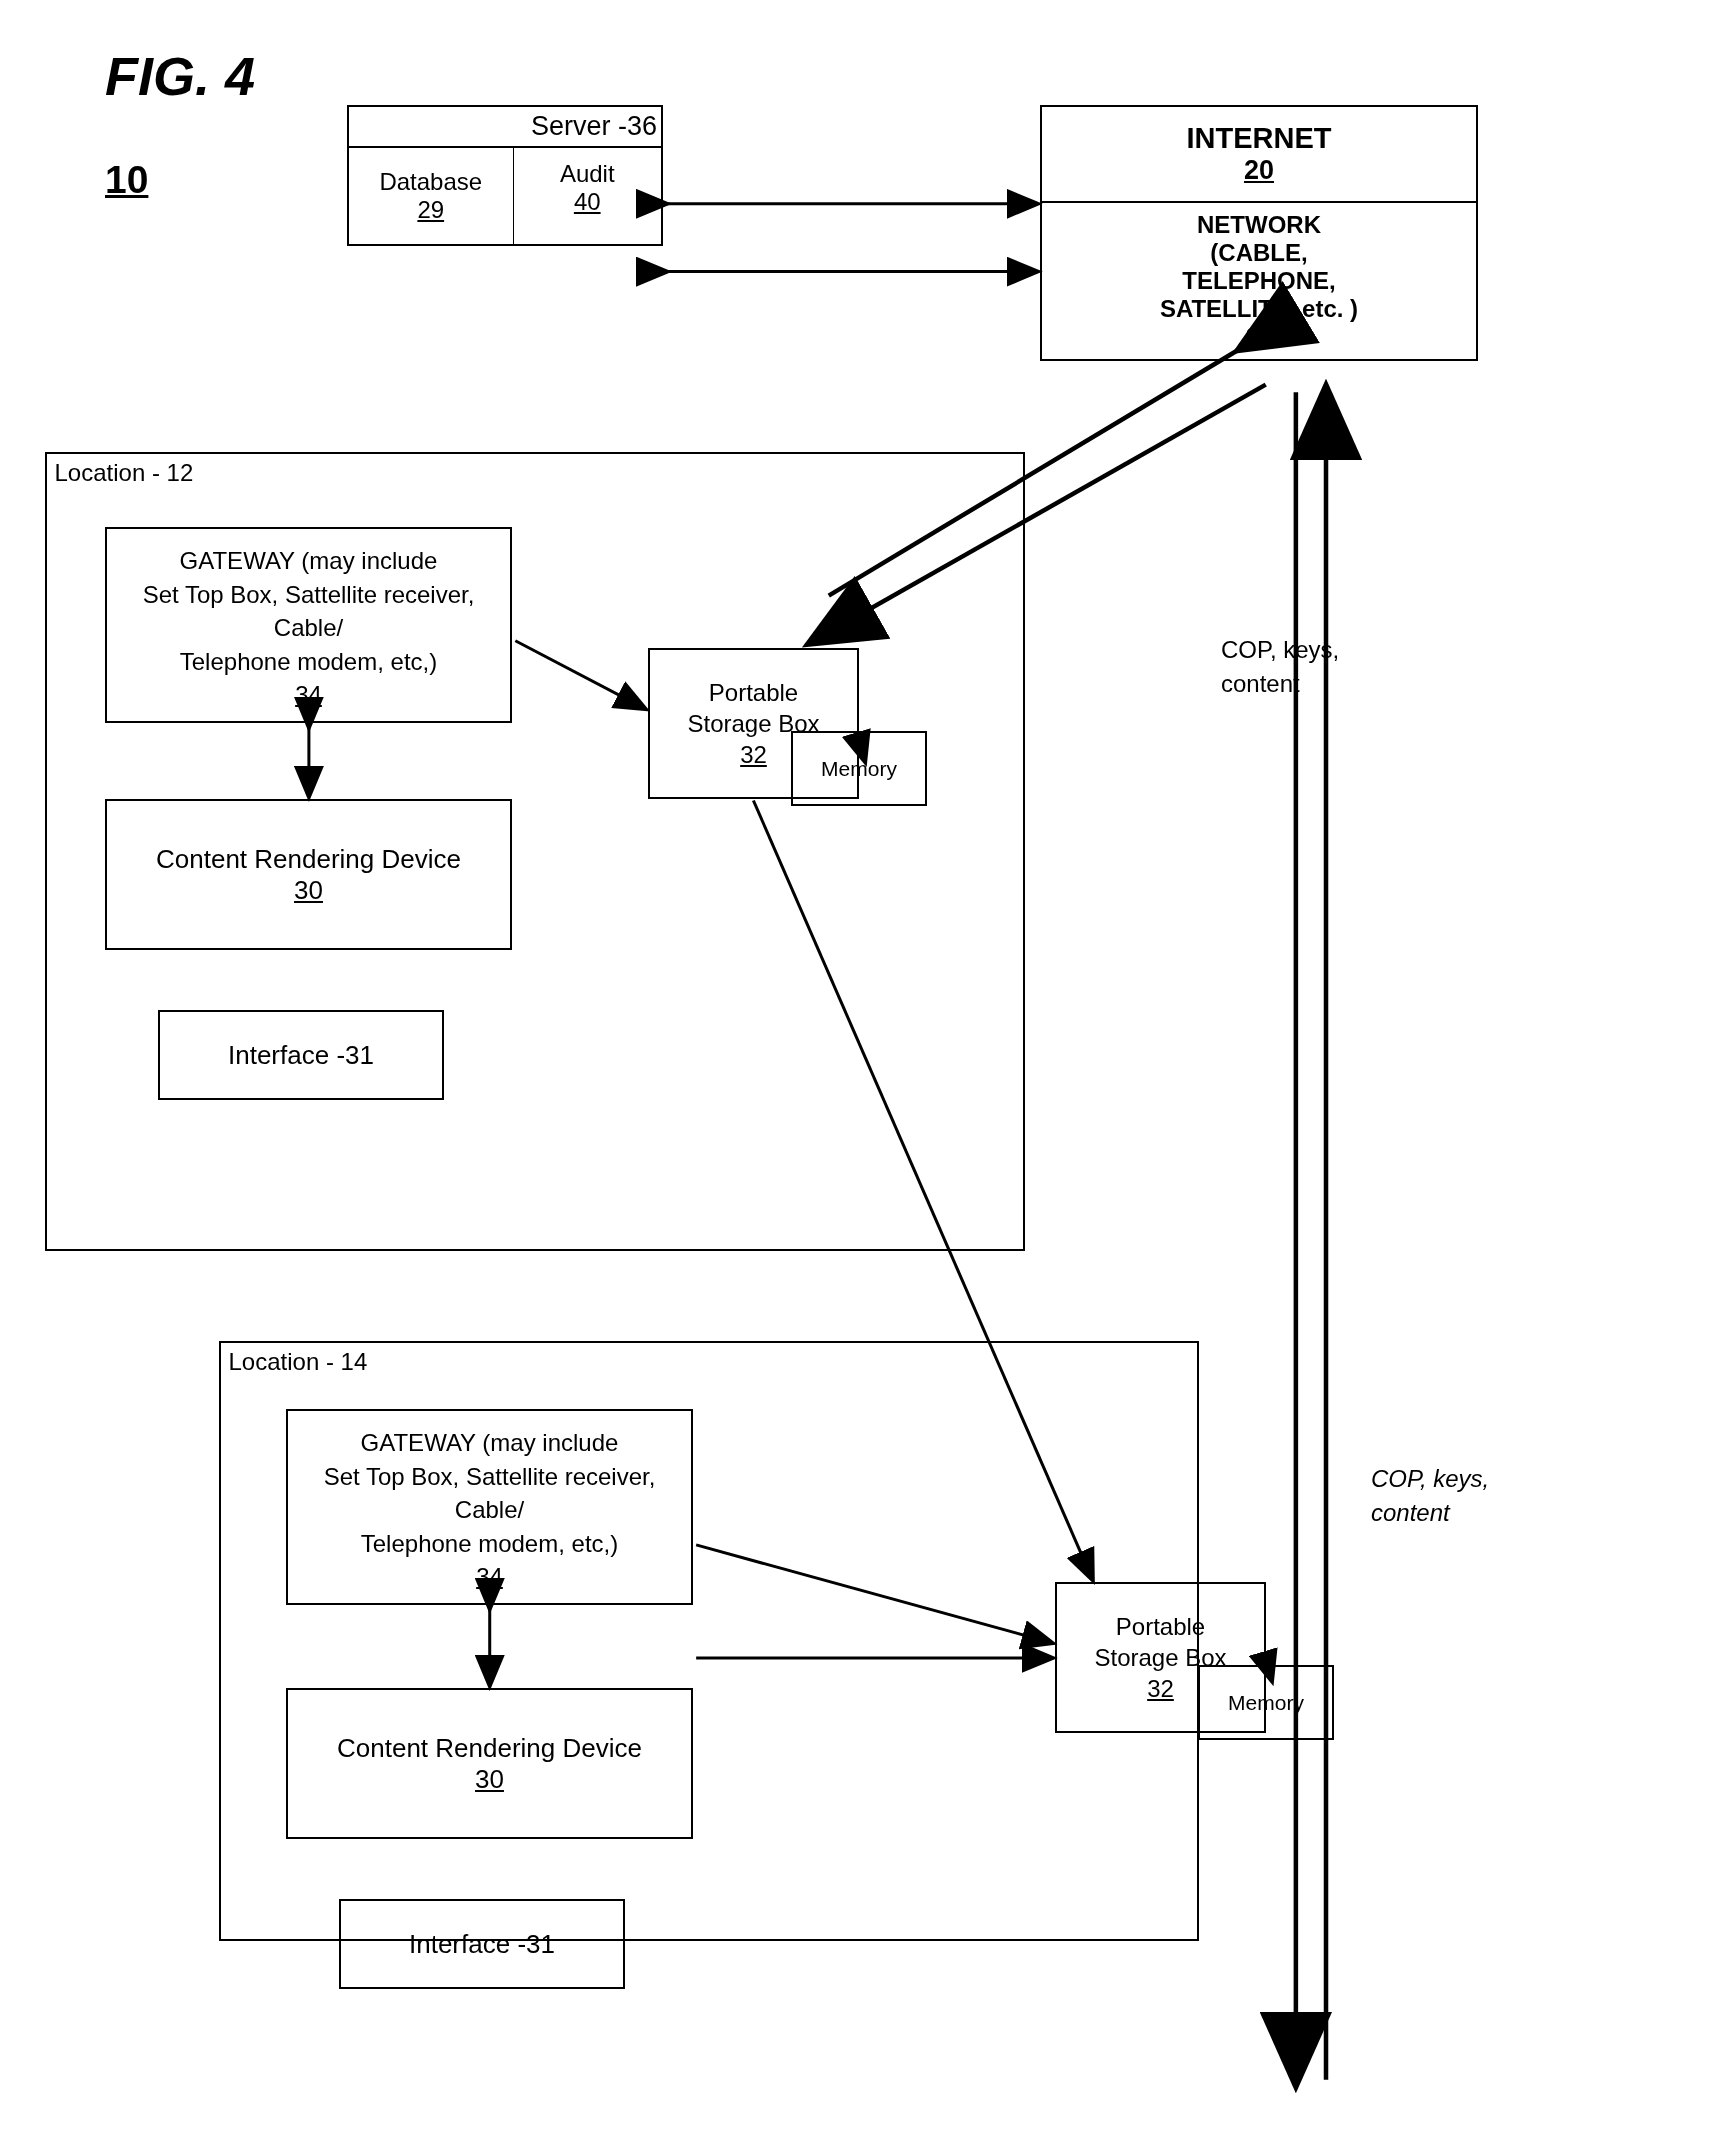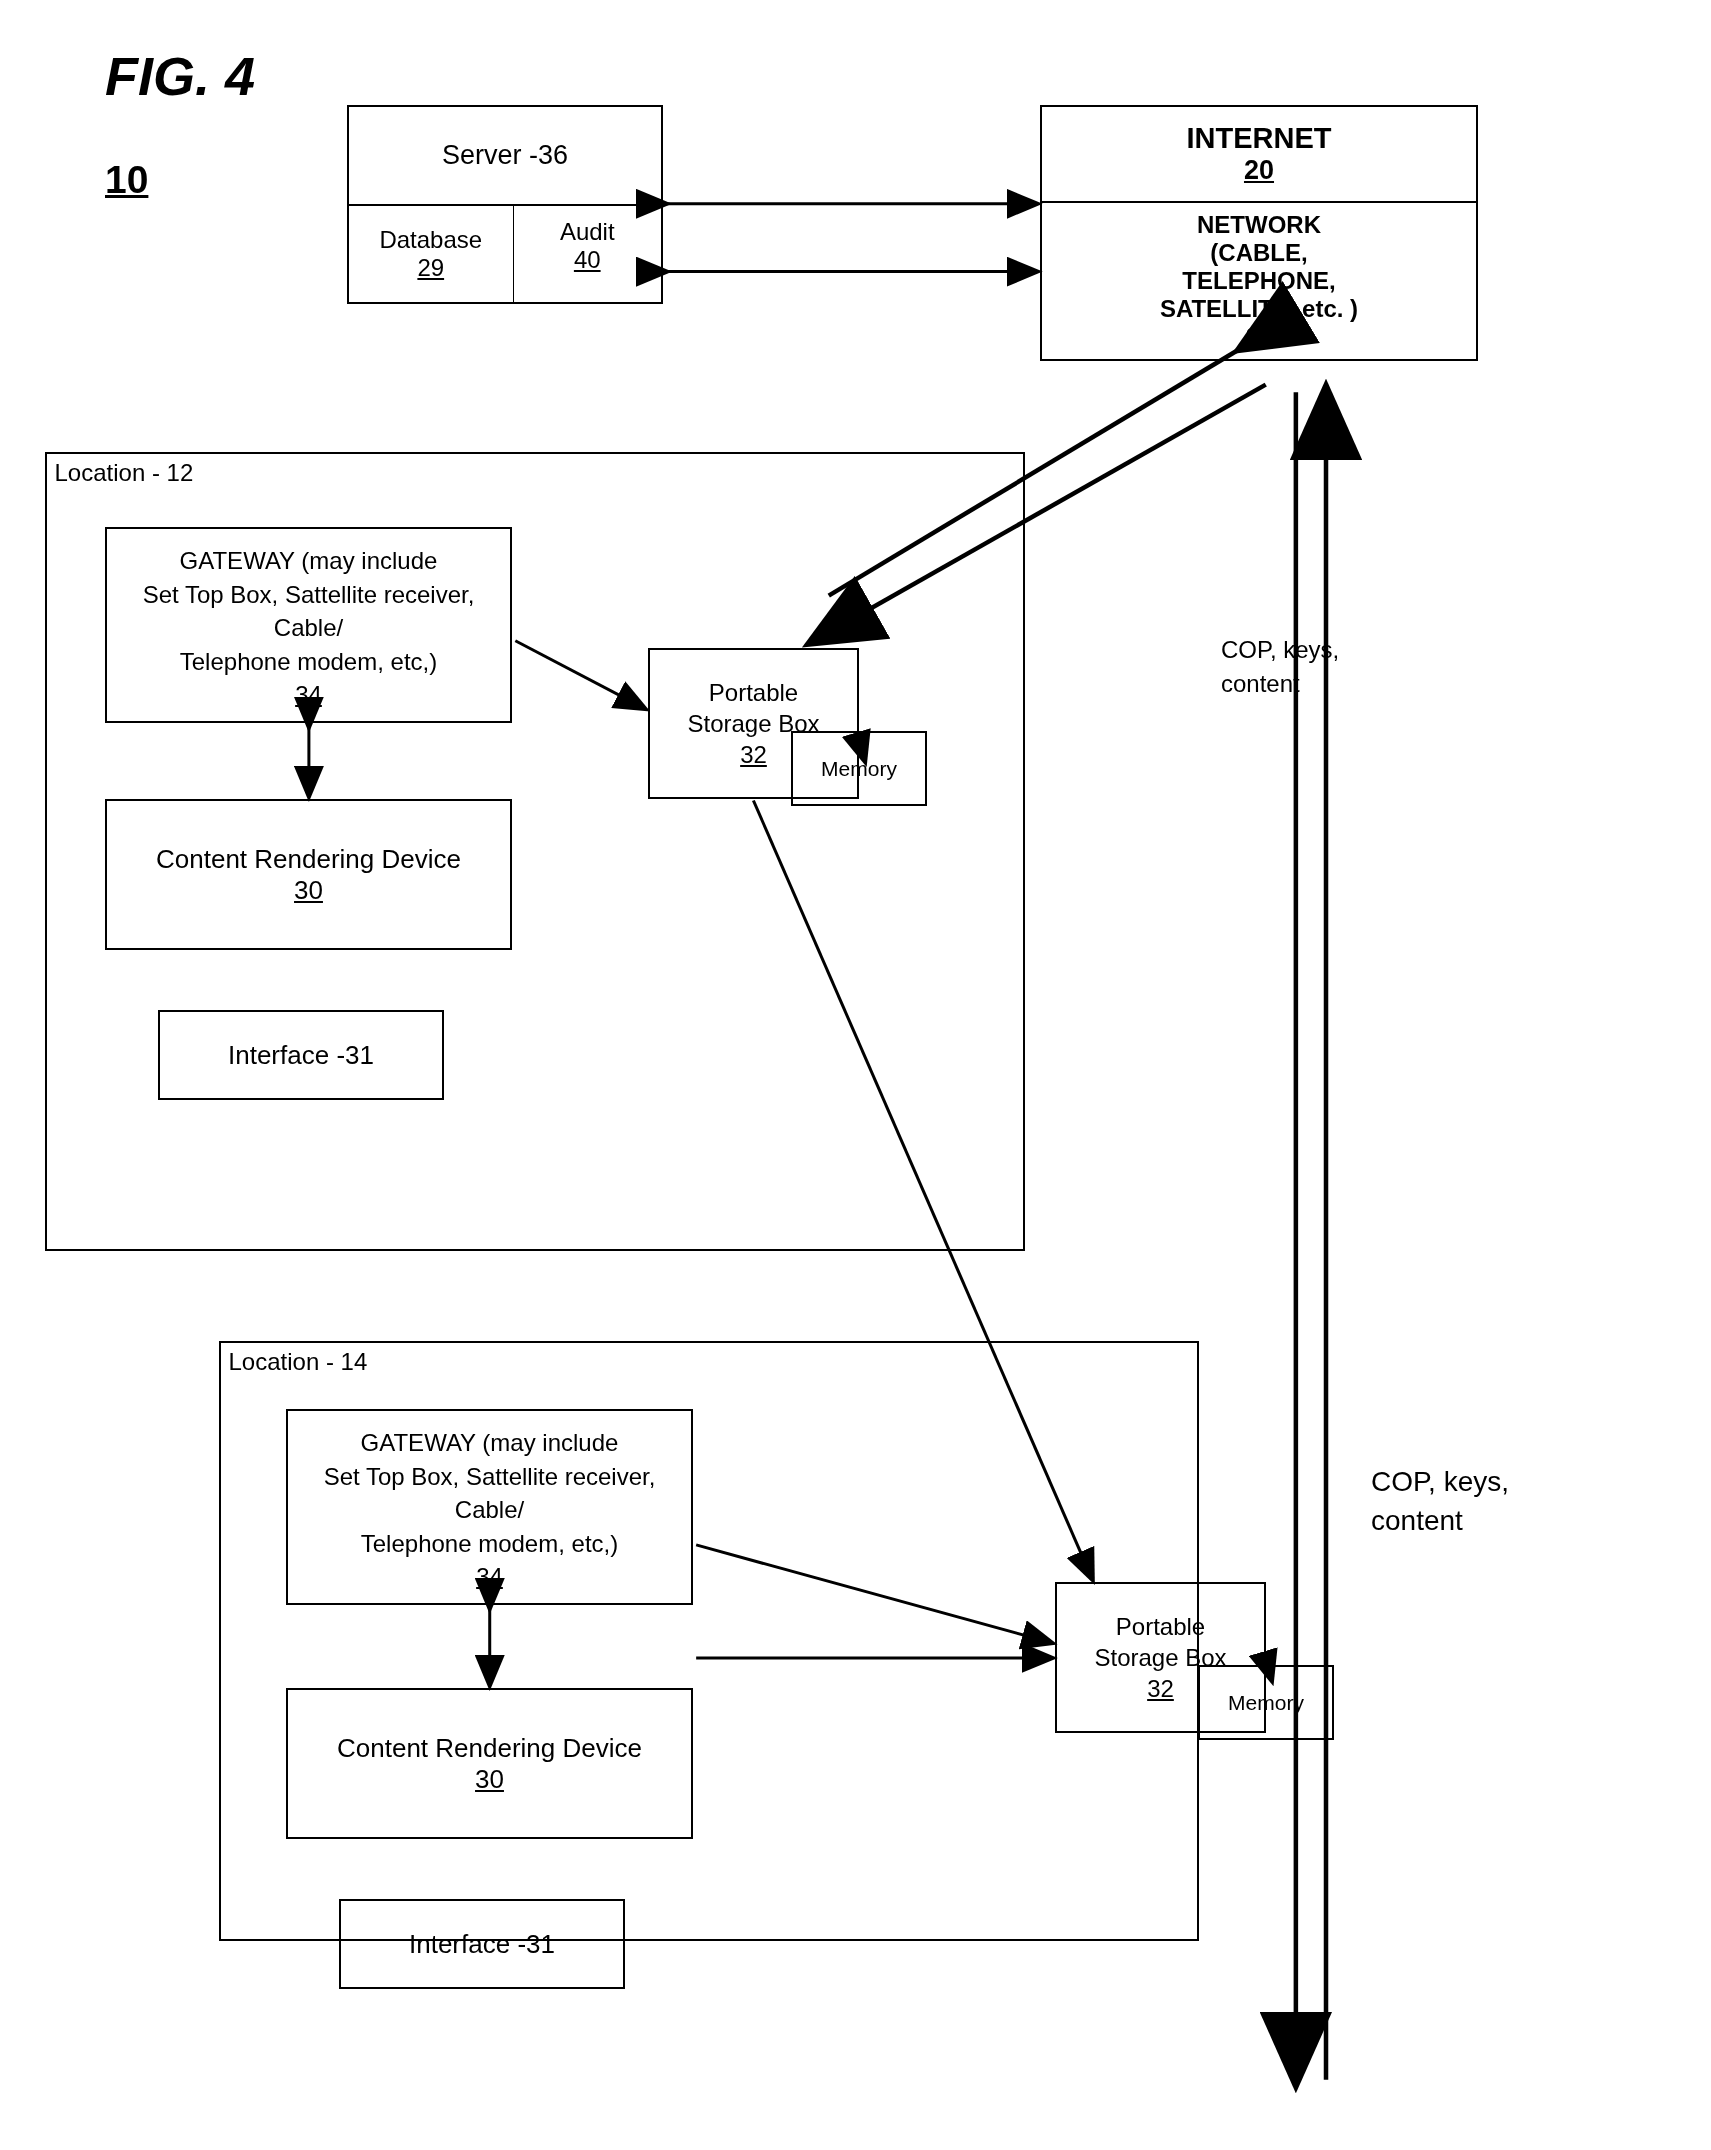--- a/index.html
+++ b/index.html
@@ -32,22 +32,22 @@
 
     
     .server-box {
       position: absolute;
       top: 105px;
       left: 347px;
       width: 316px;
       border: 2.3px solid #000;
     }
     .server-top {
-      padding: 33px;
-      text-align: center;
+      padding: 4px;
+      text-align: right;
       font-size: 27px;
       border-bottom: 2.3px solid #000;
     }
     .server-bottom {
       display: flex;
     }
     .server-db {
       flex: 1;
       padding: 20px;
       text-align: center;
@@ -304,22 +304,23 @@
       position: absolute;
       top: 633px;
       left: 1221px;
       font-size: 24px;
       line-height: 1.4;
     }
     .cop-label-2 {
       position: absolute;
       top: 1462px;
       left: 1371px;
-      font-size: 28px;
+      font-size: 24px;
       line-height: 1.4;
+      font-style: italic;
     }
 
     
     .arrows-svg {
       position: absolute;
       top: 0;
       left: 0;
       width: 1711px;
       height: 2151px;
       pointer-events: none;

